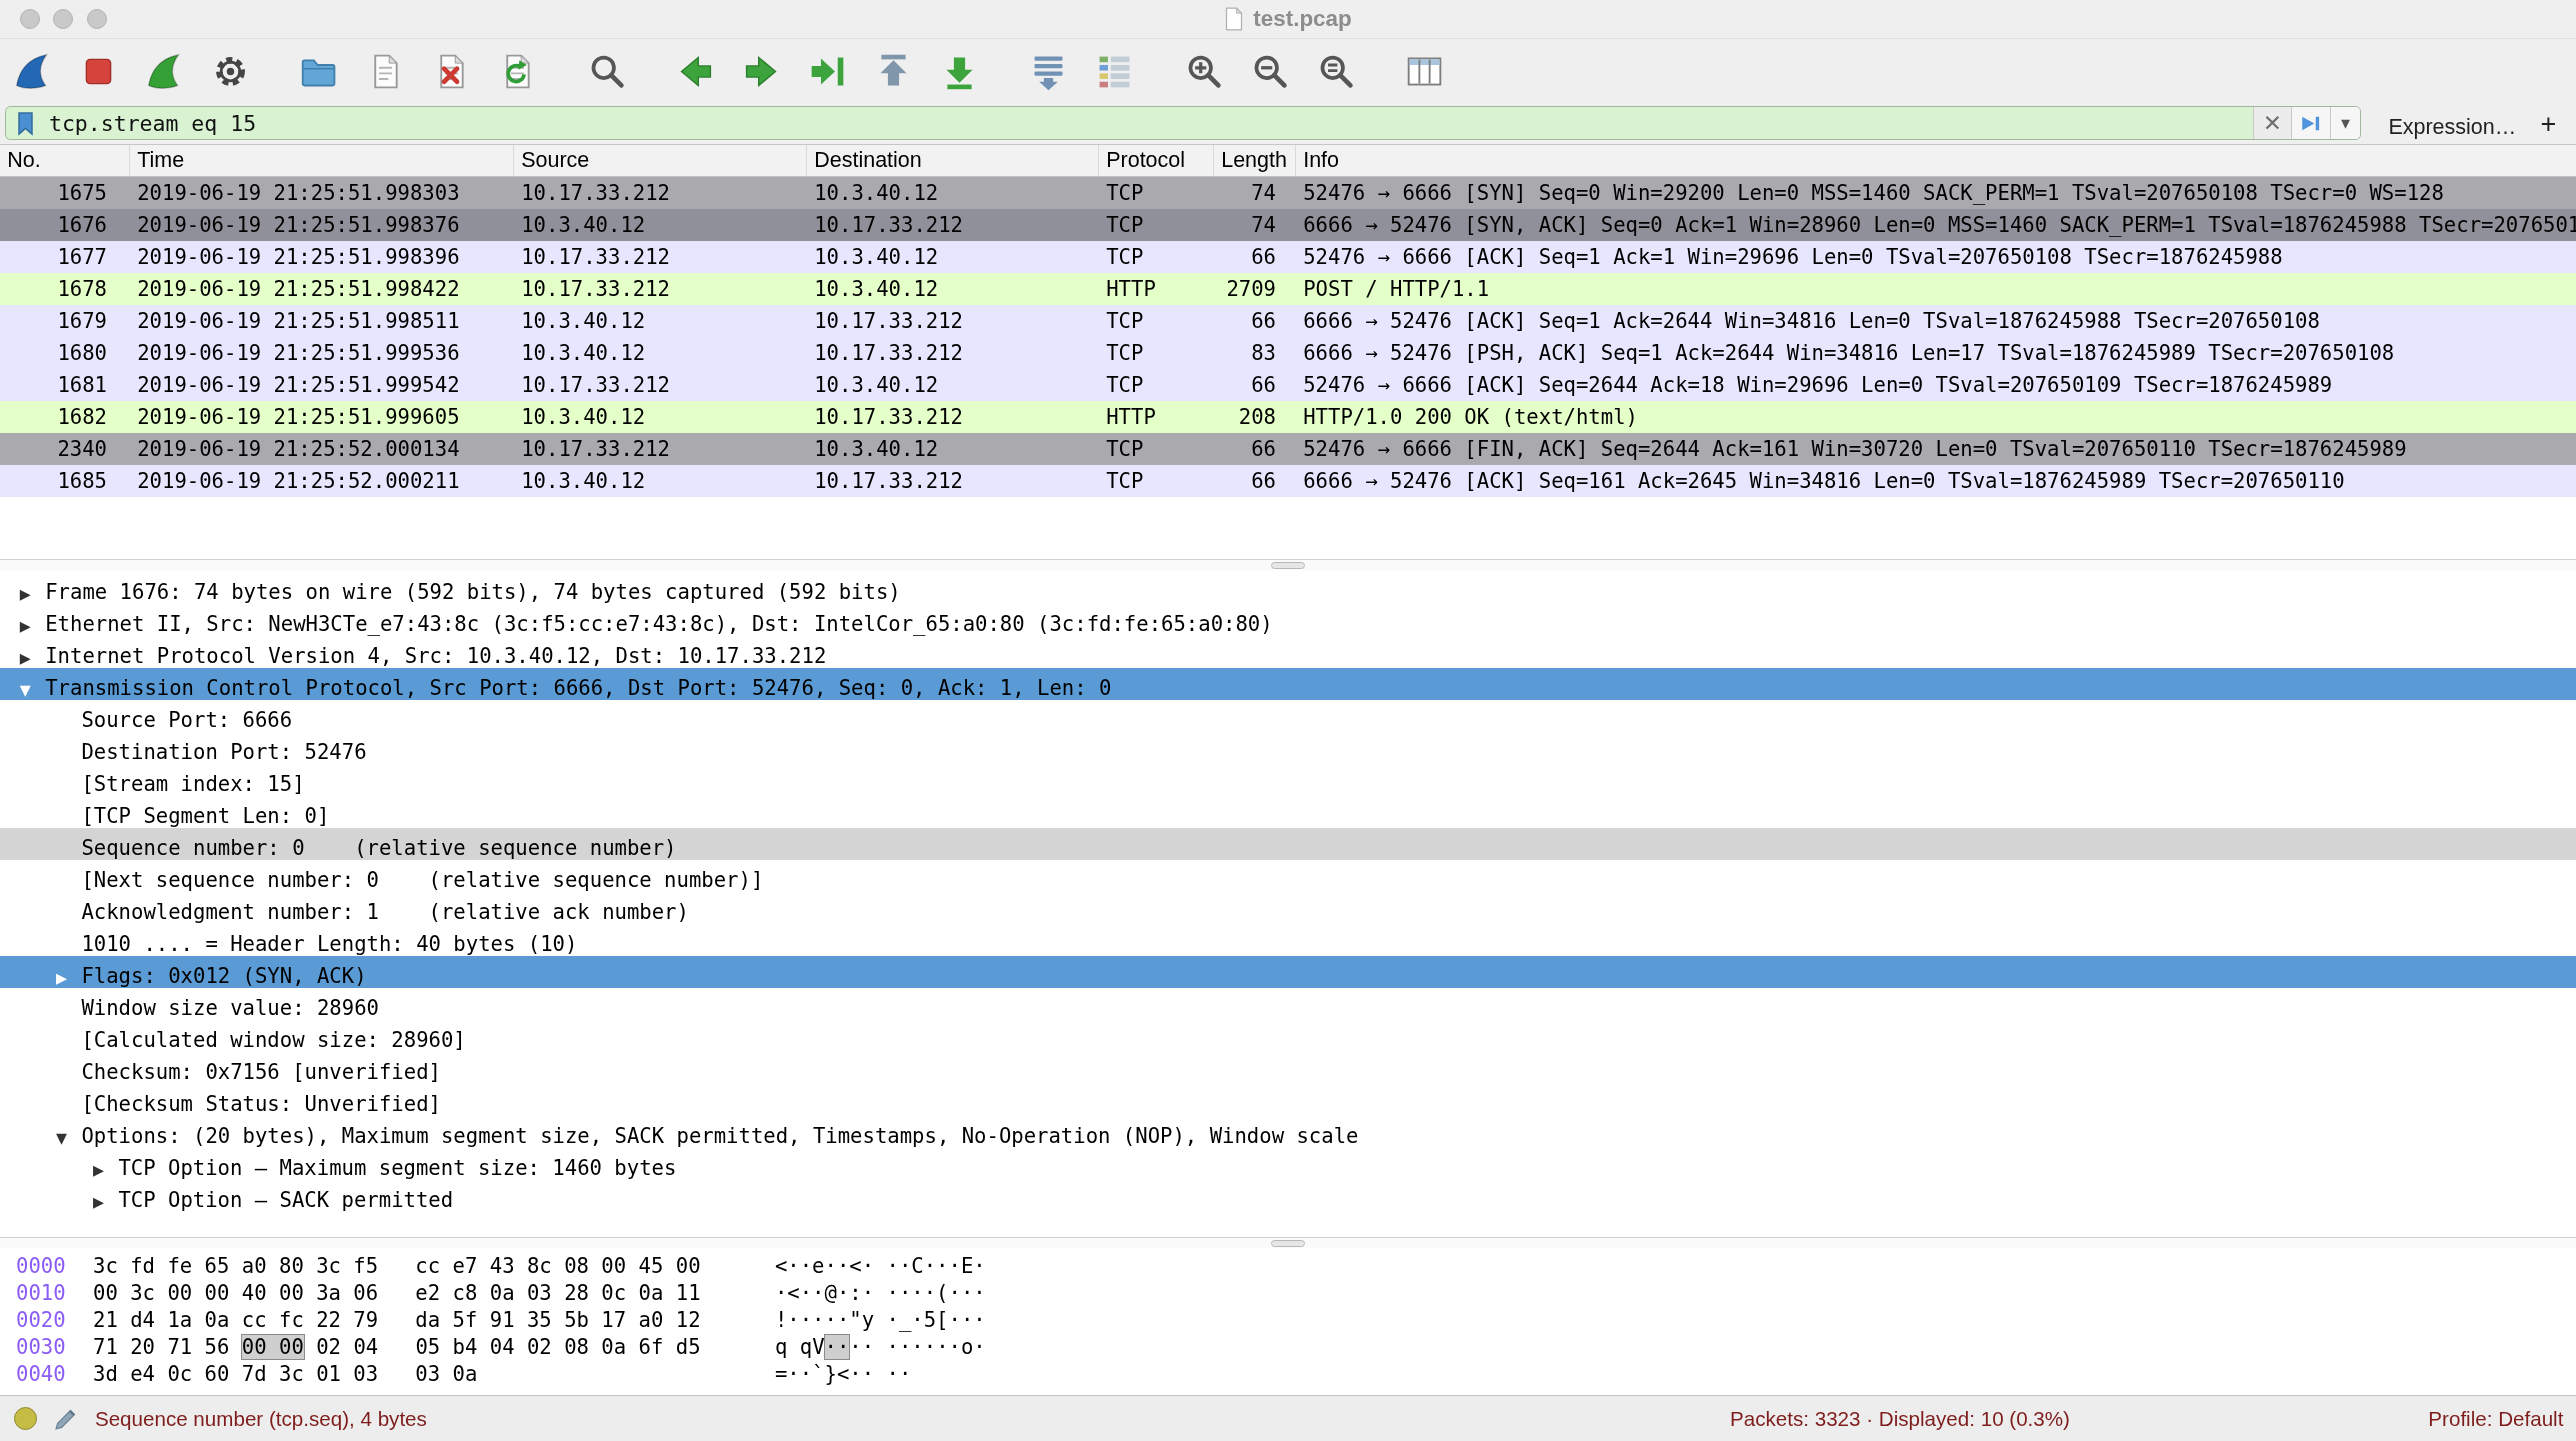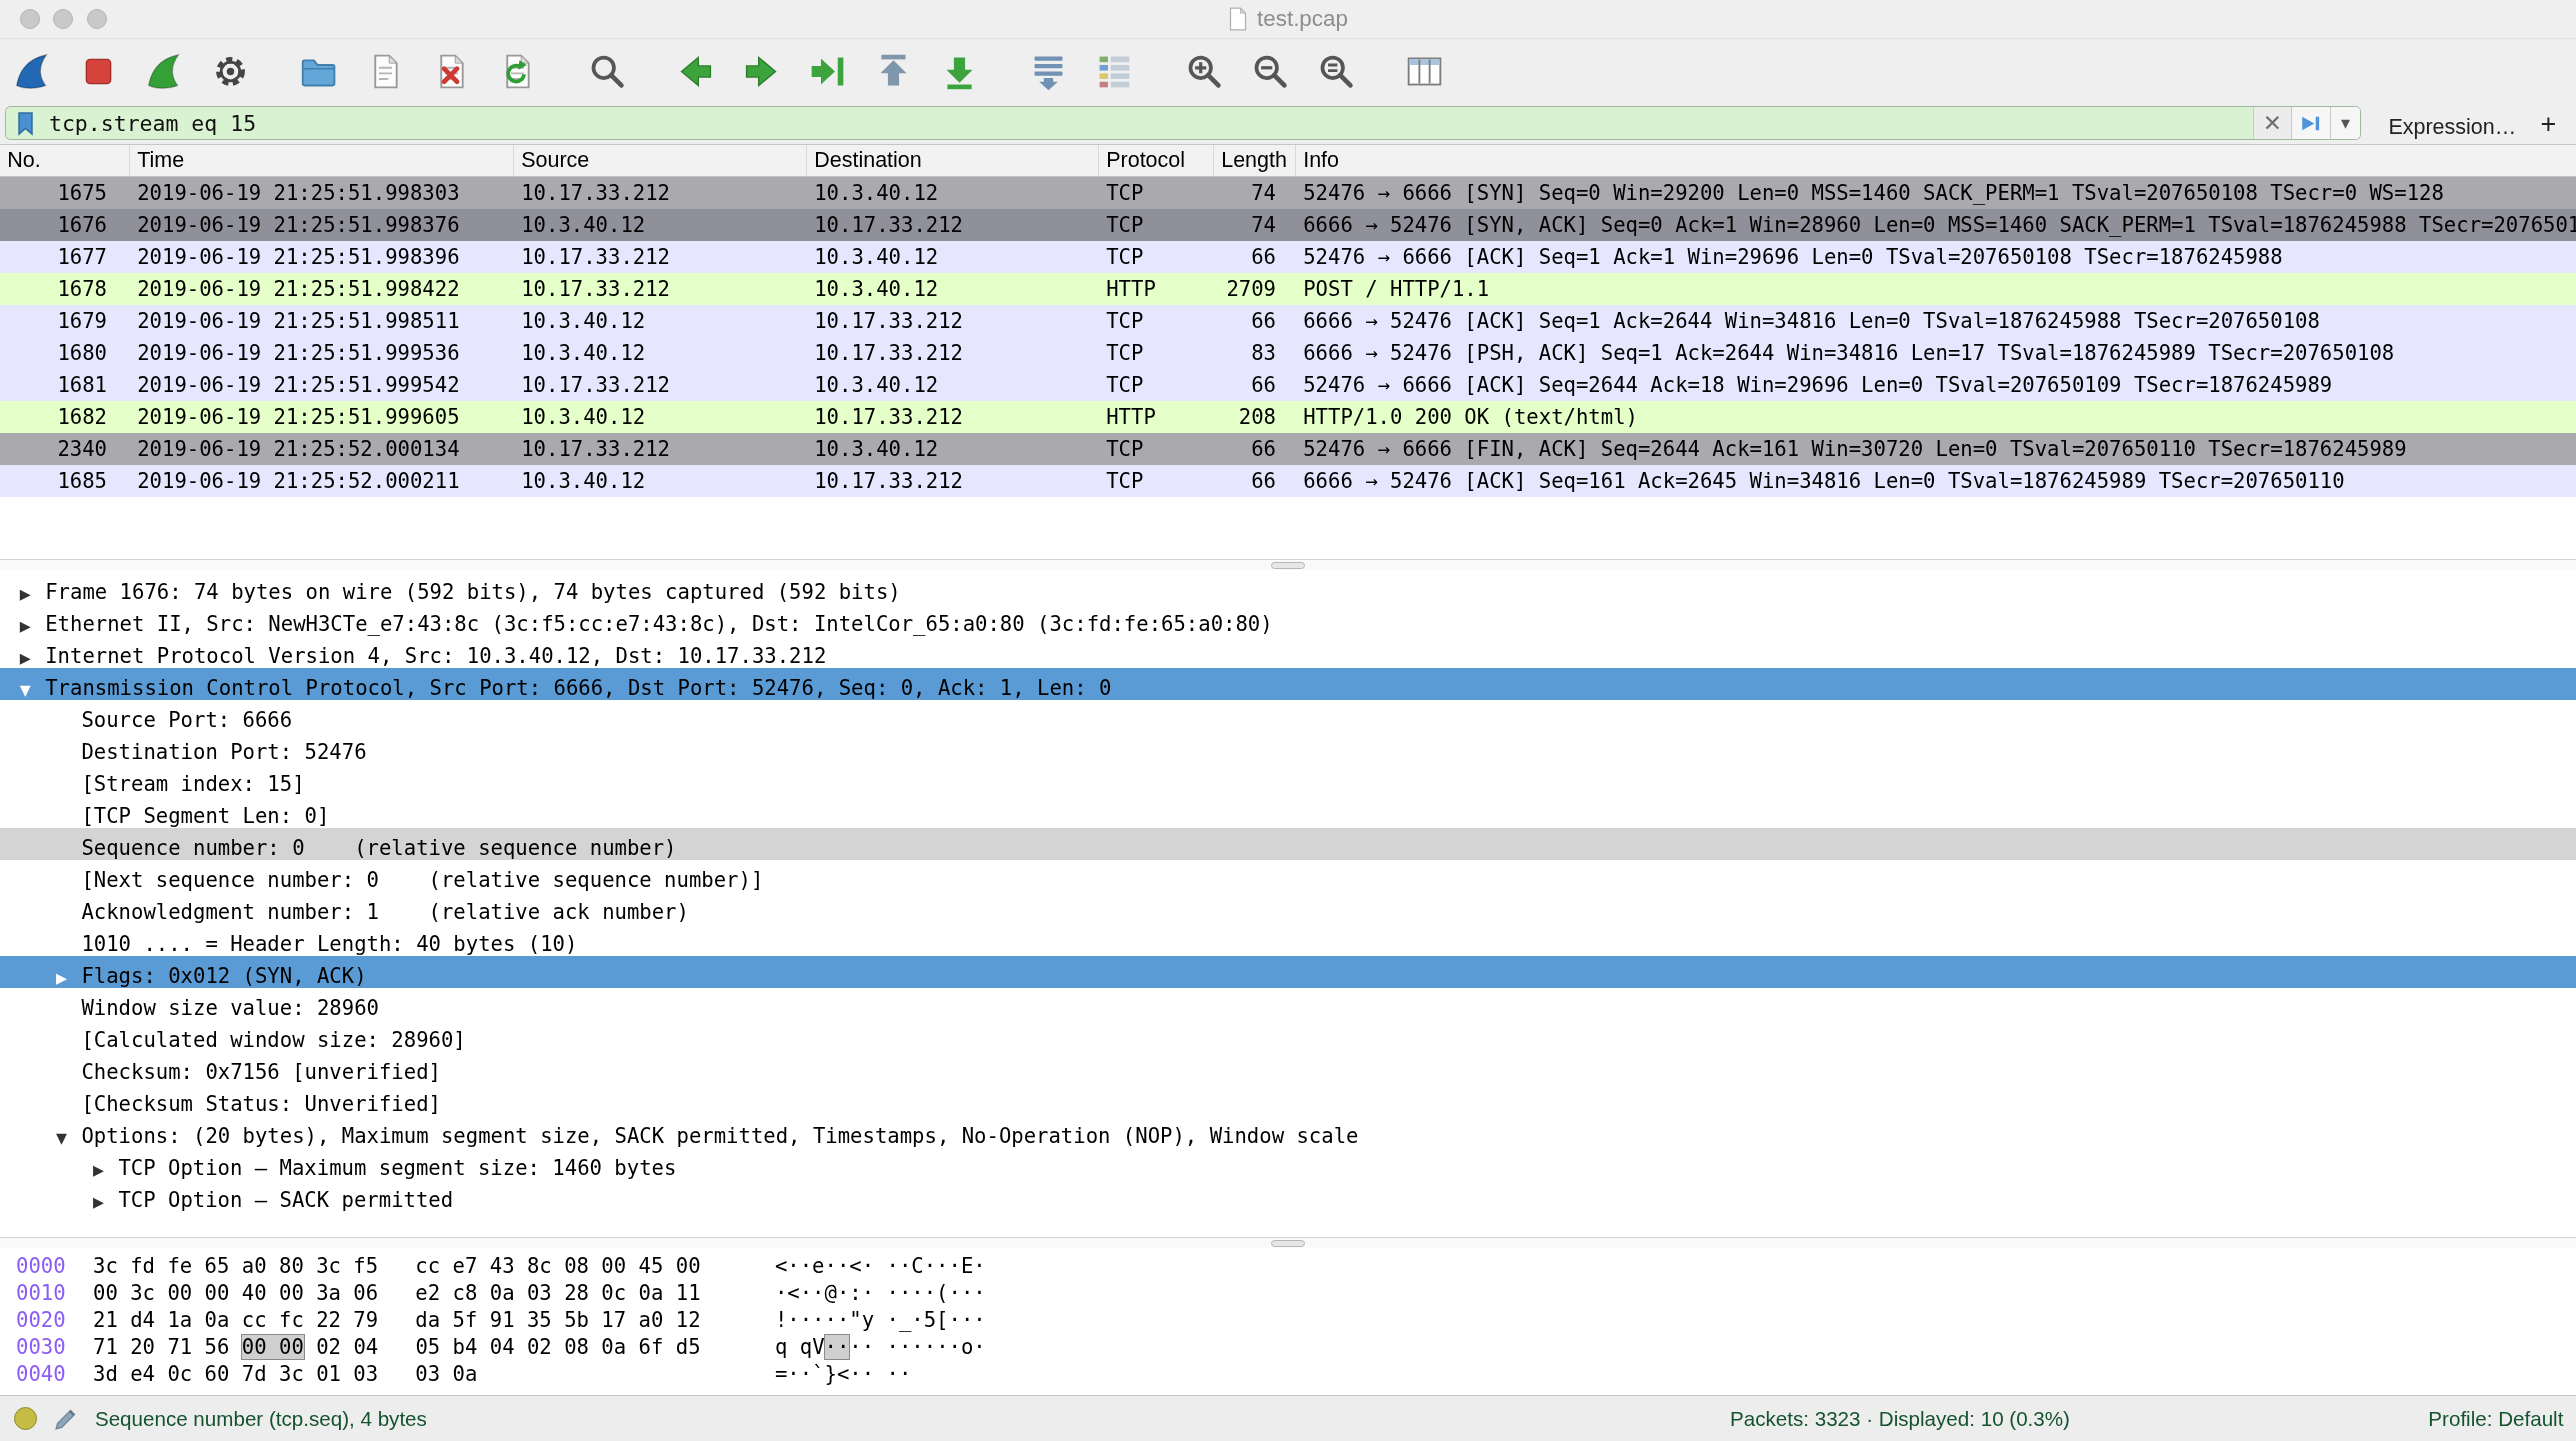--- a/index.html
+++ b/index.html
@@ -5,21 +5,21 @@
   *{margin:0;padding:0;box-sizing:border-box}
   html,body{width:2576px;height:1442px;overflow:hidden}
   body{font-family:"Liberation Sans","DejaVu Sans",sans-serif;background:#fff;color:#000;font-size:21.5px}
   #window{width:2576px;height:1442px;display:flex;flex-direction:column;position:relative}
 
   
   #titlebar{height:39px;background:#efefef;border-bottom:0.9px solid #e2e2e2;position:relative;
             display:flex;align-items:center;justify-content:center;flex:0 0 auto}
   .lights{position:absolute;left:20px;top:0;height:100%;display:flex;align-items:center;gap:13.4px}
   .light{width:20px;height:20px;border-radius:50%;background:#c9c9c9;border:0.9px solid #b3b3b3;display:inline-block}
-  #title{display:flex;align-items:center;gap:9px;color:#8d8d8d;font-weight:normal;font-size:22.4px}
+  #title{display:flex;align-items:center;gap:9px;color:#8d8d8d;font-weight:bold;font-size:22.4px}
 
   
   #toolbar{height:65px;background:#efefef;display:flex;align-items:center;flex:0 0 auto}
   #tb-icons{display:flex;align-items:center;padding-left:7.2px}
   .tbtn{width:50px;height:50px;margin-right:16px;display:flex;align-items:center;justify-content:center;border-radius:5.4px}
   .tbtn.gsep{margin-left:23px}
   .tbtn svg{width:41px;height:41px}
 
   
   #filterbar{height:41px;background:#efefef;border-bottom:0.9px solid #c6c6c6;display:flex;align-items:flex-end;
@@ -79,21 +79,21 @@
   
   #hex-pane{height:147px;background:#fff;overflow:hidden;padding-top:5.4px;flex:0 0 auto}
   .hline{height:27px;line-height:27px;white-space:pre;font-family:"DejaVu Sans Mono","Liberation Mono",monospace;
          font-size:20.6px;padding-left:16px}
   .hoff{display:inline-block;width:77px;color:#8b5cf6}
   .hseg{white-space:pre}
   .hsel{background:var(--hex_selection,#cfcfcf);outline:1.8px solid #8a8a8a;border-radius:0}
 
   
   #statusbar{height:47px;background:#ededed;border-top:0.9px solid #c4c4c4;position:relative;font-size:20.6px;
-             color:#14532d;flex:0 0 auto}
+             color:#7f1d1d;flex:0 0 auto}
   .sb-left{position:absolute;left:14.3px;top:0;height:100%;display:flex;align-items:center;gap:14.3px}
   #expert-dot{width:23px;height:23px;border-radius:50%;background:#c4bc45;border:1.8px solid #8e8833;display:inline-block}
   #pencil svg{width:29px;height:29px;display:block}
   .sb-packets{position:absolute;left:1730px;top:0;height:100%;display:flex;align-items:center}
   .sb-profile{position:absolute;right:12.6px;top:0;height:100%;display:flex;align-items:center}
 </style>
 </head>
 <body>
 
 <div id="window">

